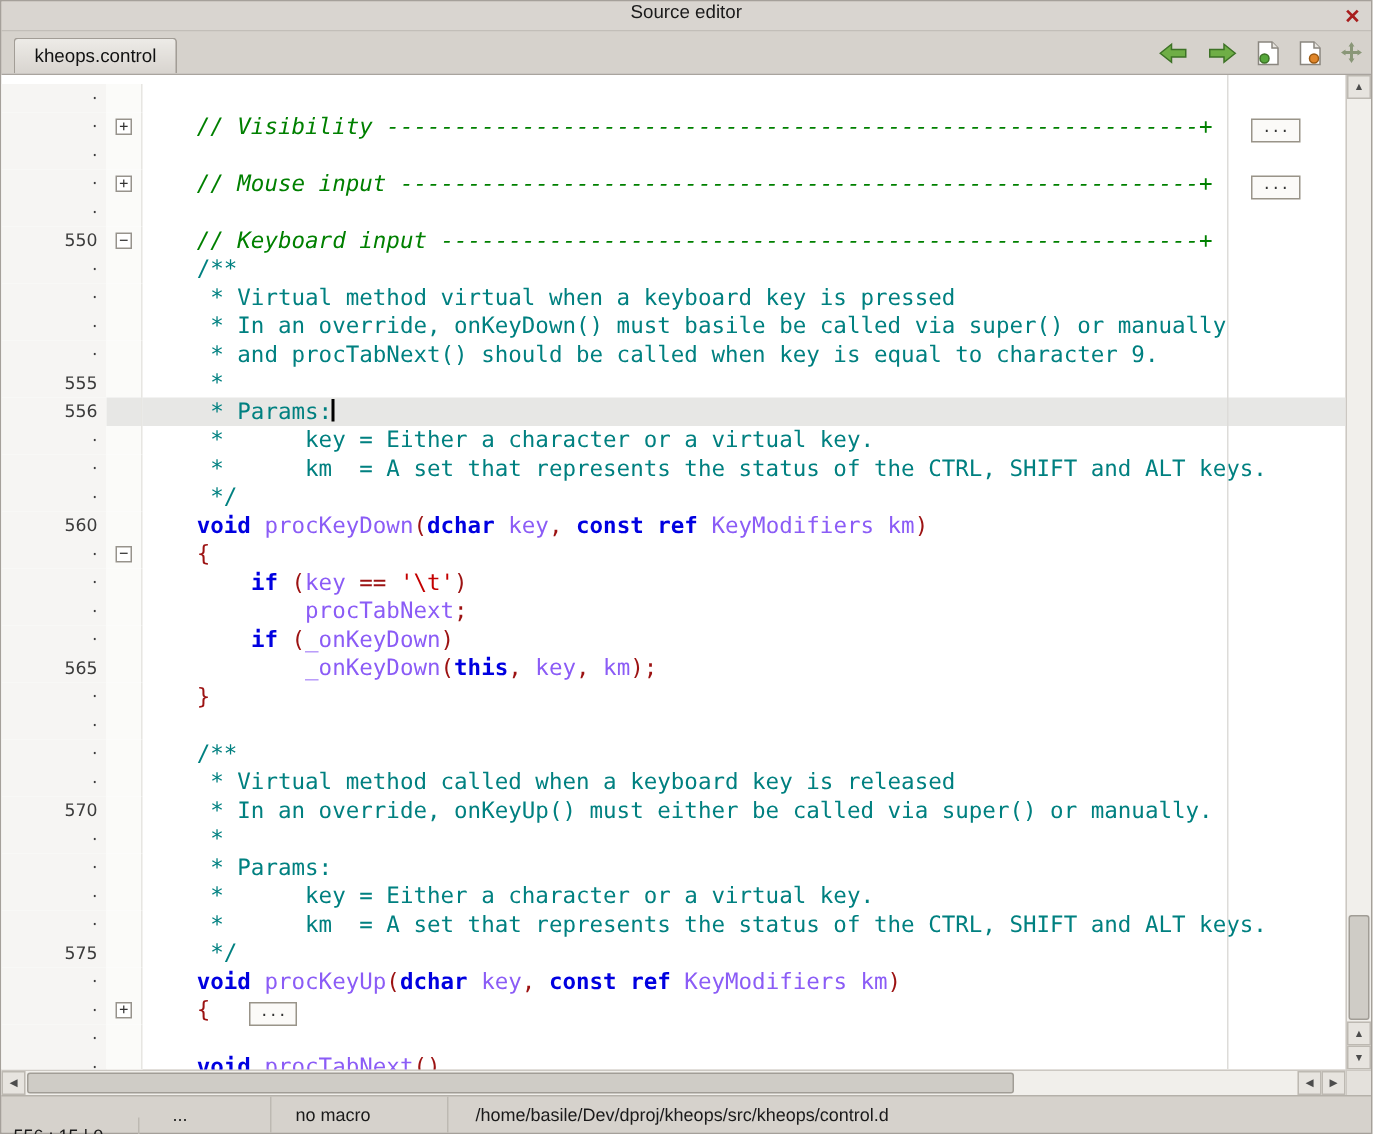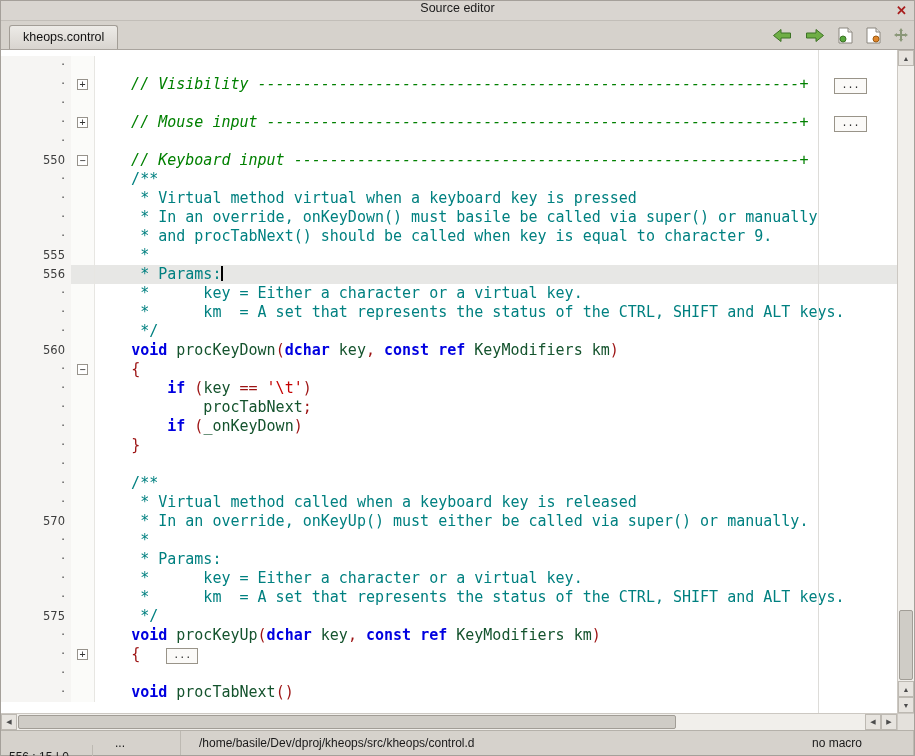--- a/index.html
+++ b/index.html
@@ -38,21 +38,21 @@
          font-family:"DejaVu Sans", sans-serif; font-size:11.5px; color:#3c3c3c;
          background:#f6f5f3; line-height:19px; }
   .fold { width:24px; flex:none; background:#fbfbf9; border-right:1px solid #e7e6e2;
           display:flex; align-items:center; justify-content:center; }
   .foldbox { width:11px; height:11px; border:1px solid #97938c; background:#fff;
              color:#333; font-size:10px; line-height:9px; text-align:center;
              font-family:"DejaVu Sans Mono", monospace; }
   .code { flex:1; white-space:pre; }
   .row.current .code, .row.current .fold { background:#e7e7e5; }
 
-  .tok-p { color:#14532d; }
+  .tok-p { color:#8b5cf6; }
   .tok-k { color:#0000e0; font-weight:bold; }
   .tok-c { color:#008000; font-style:italic; }
   .tok-d { color:#008080; }
   .tok-s { color:#c40000; }
   .tok-y { color:#9c1212; }
 
   .caret { display:inline-block; width:2px; height:15px; background:#000;
            vertical-align:-2px; }
   .collapse-box { display:inline-block; margin-left:26px; border:1px solid #999489;
                   background:#fbfaf8; color:#333; font-size:10px; line-height:10px;
@@ -238,20 +238,25 @@
             <span class="gut">·</span>
             <span class="fold"></span>
             <span class="code"><span class="tok-p">            procTabNext</span><span class="tok-y">;</span></span>
           </div>
           <div class="row">
             <span class="gut">·</span>
             <span class="fold"></span>
             <span class="code"><span class="tok-p">        </span><span class="tok-k">if</span><span class="tok-p"> </span><span class="tok-y">(</span><span class="tok-p">_onKeyDown</span><span class="tok-y">)</span></span>
           </div>
           <div class="row">
+            <span class="gut">565</span>
+            <span class="fold"></span>
+            <span class="code"><span class="tok-p">            _onKeyDown</span><span class="tok-y">(</span><span class="tok-k">this</span><span class="tok-y">,</span><span class="tok-p"> key</span><span class="tok-y">,</span><span class="tok-p"> km</span><span class="tok-y">)</span><span class="tok-y">;</span></span>
+          </div>
+          <div class="row">
             <span class="gut">·</span>
             <span class="fold"></span>
             <span class="code"><span class="tok-p">    </span><span class="tok-y">}</span></span>
           </div>
           <div class="row">
             <span class="gut">·</span>
             <span class="fold"></span>
             <span class="code"></span>
           </div>
           <div class="row">
@@ -333,17 +338,17 @@
       <span class="sarrow" style="right:16px;">◀</span>
       <span class="sarrow" style="right:0;">▶</span>
     </div>
 
     <div class="corner"></div>
   </div>
 
   <div class="statusbar">
     <div class="sfield f1">556 : 15 | 0</div>
     <div class="sfield f2">...</div>
+    <div class="sfield f3">no macro</div>
     <div class="sfield f4">/home/basile/Dev/dproj/kheops/src/kheops/control.d</div>
-    <div class="sfield f3">no macro</div>
   </div>
 
 </div>
 
 </body></html>

